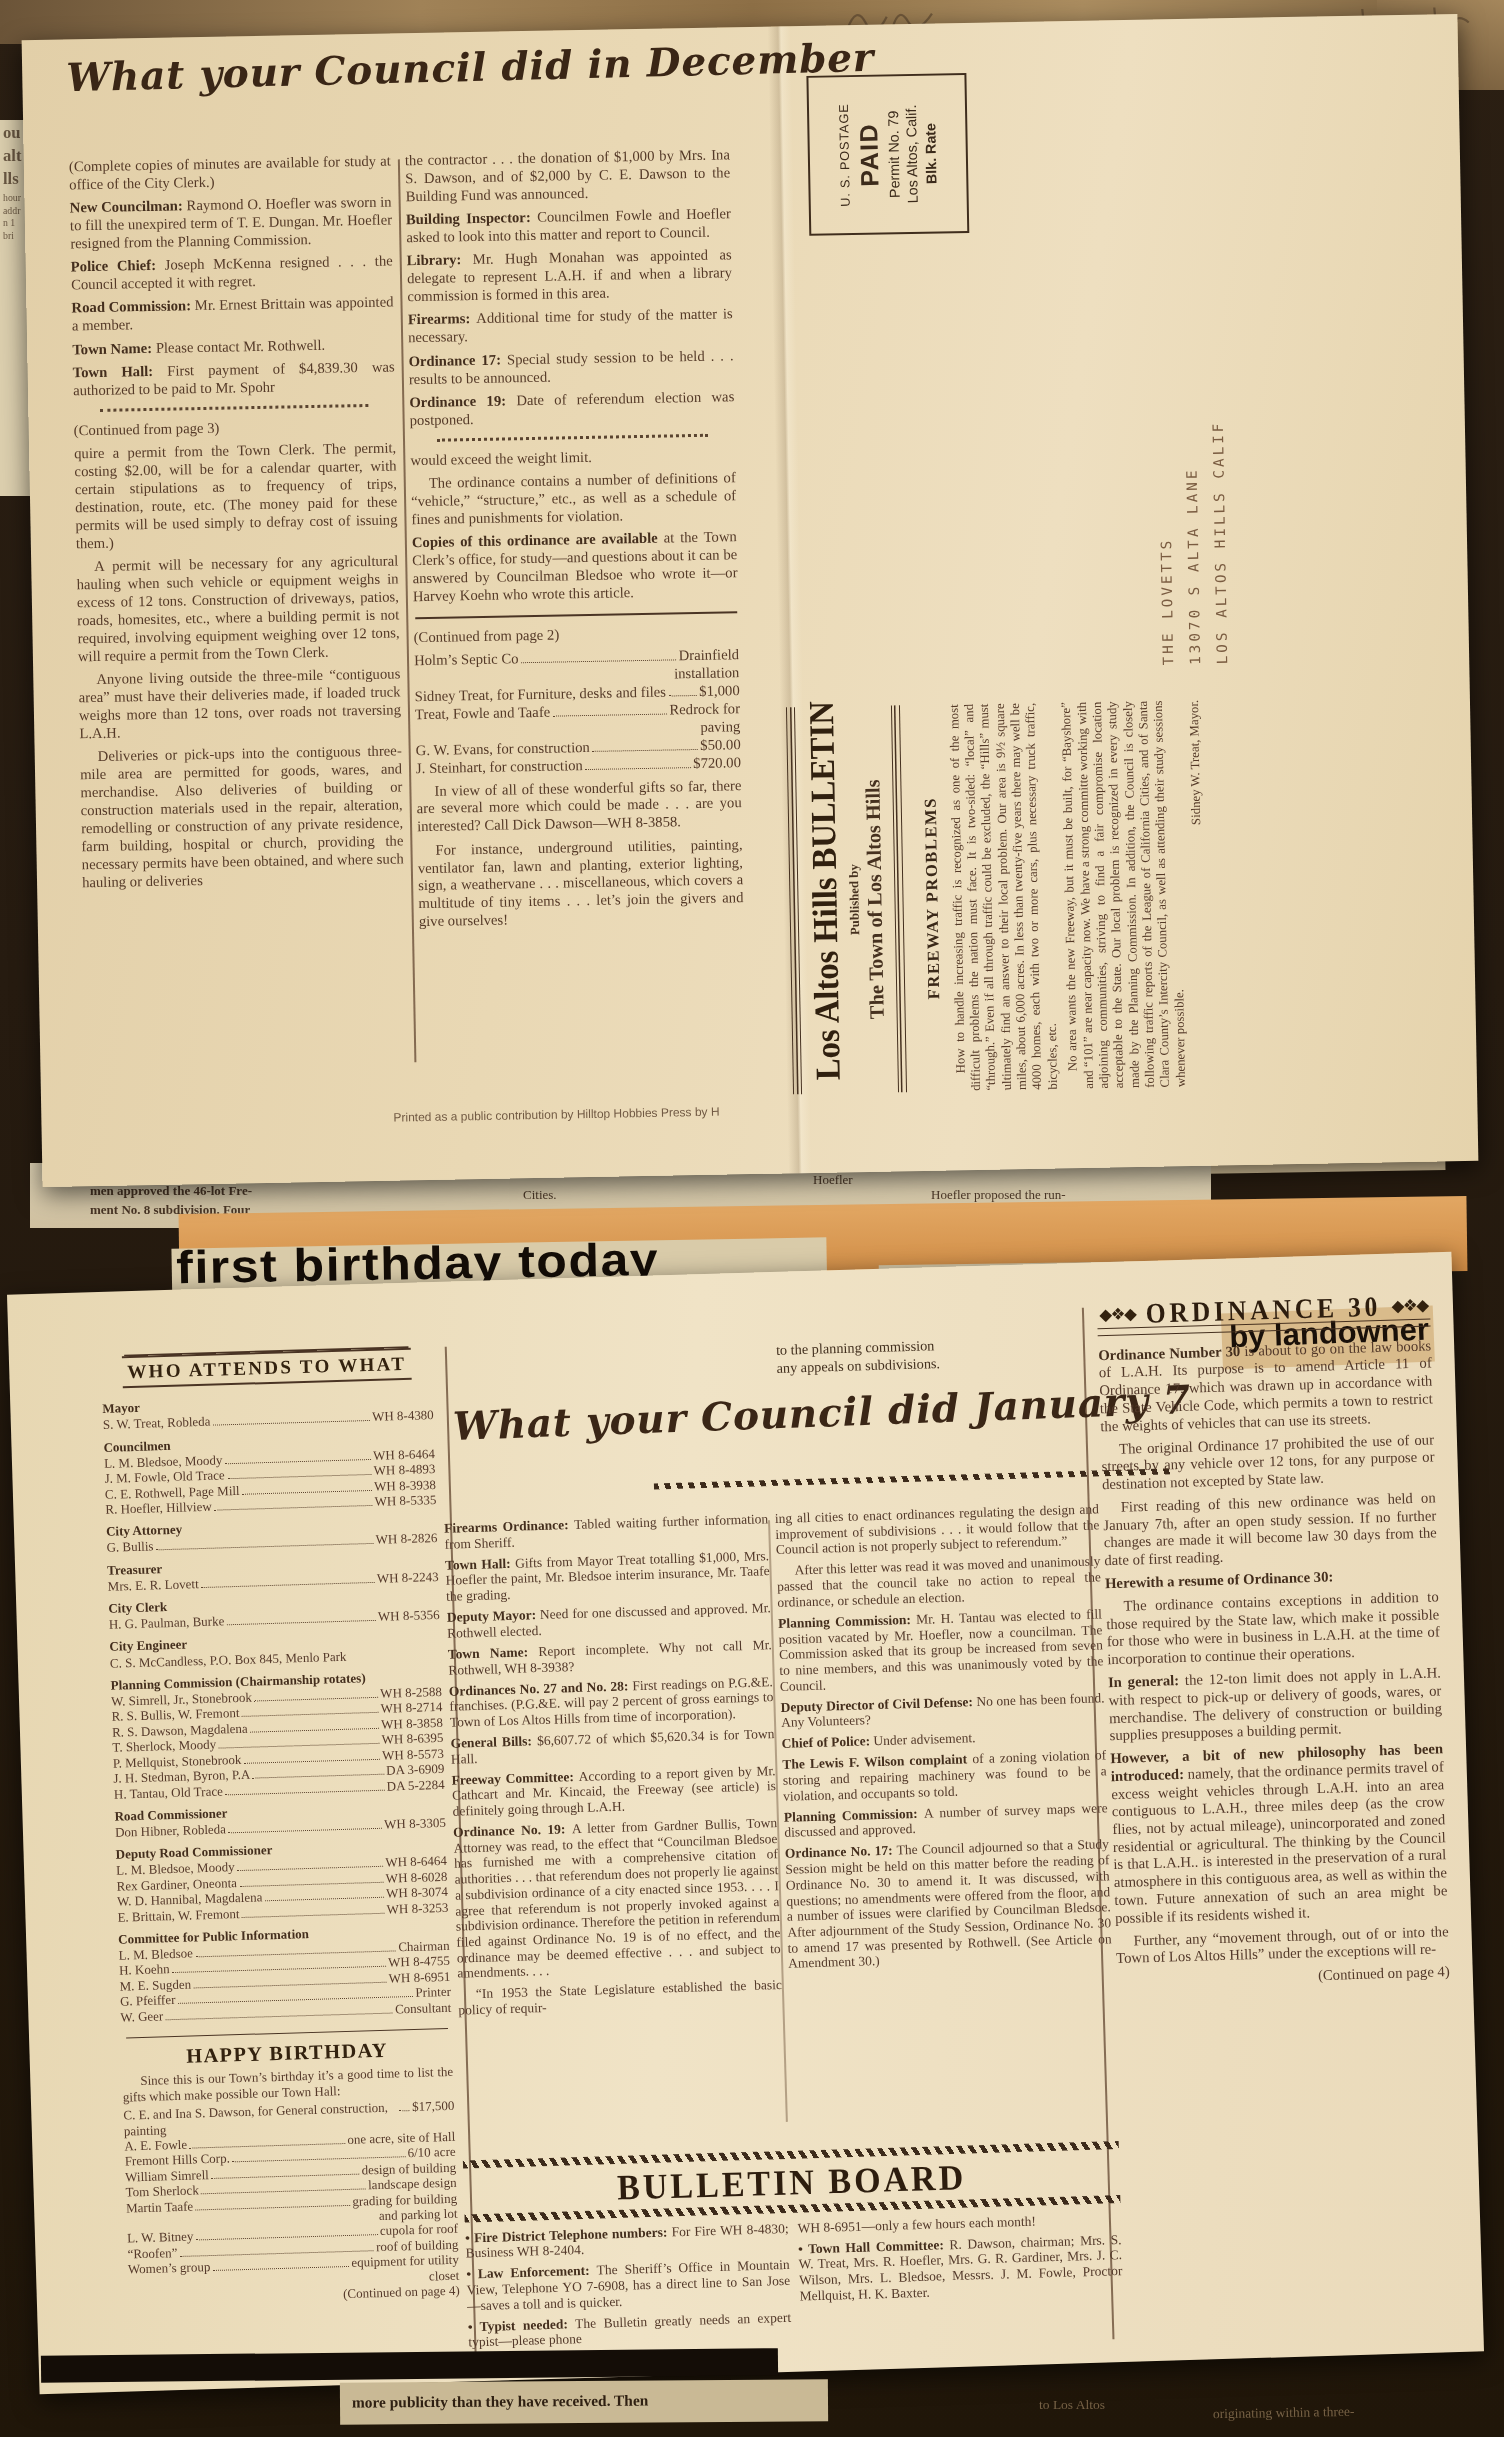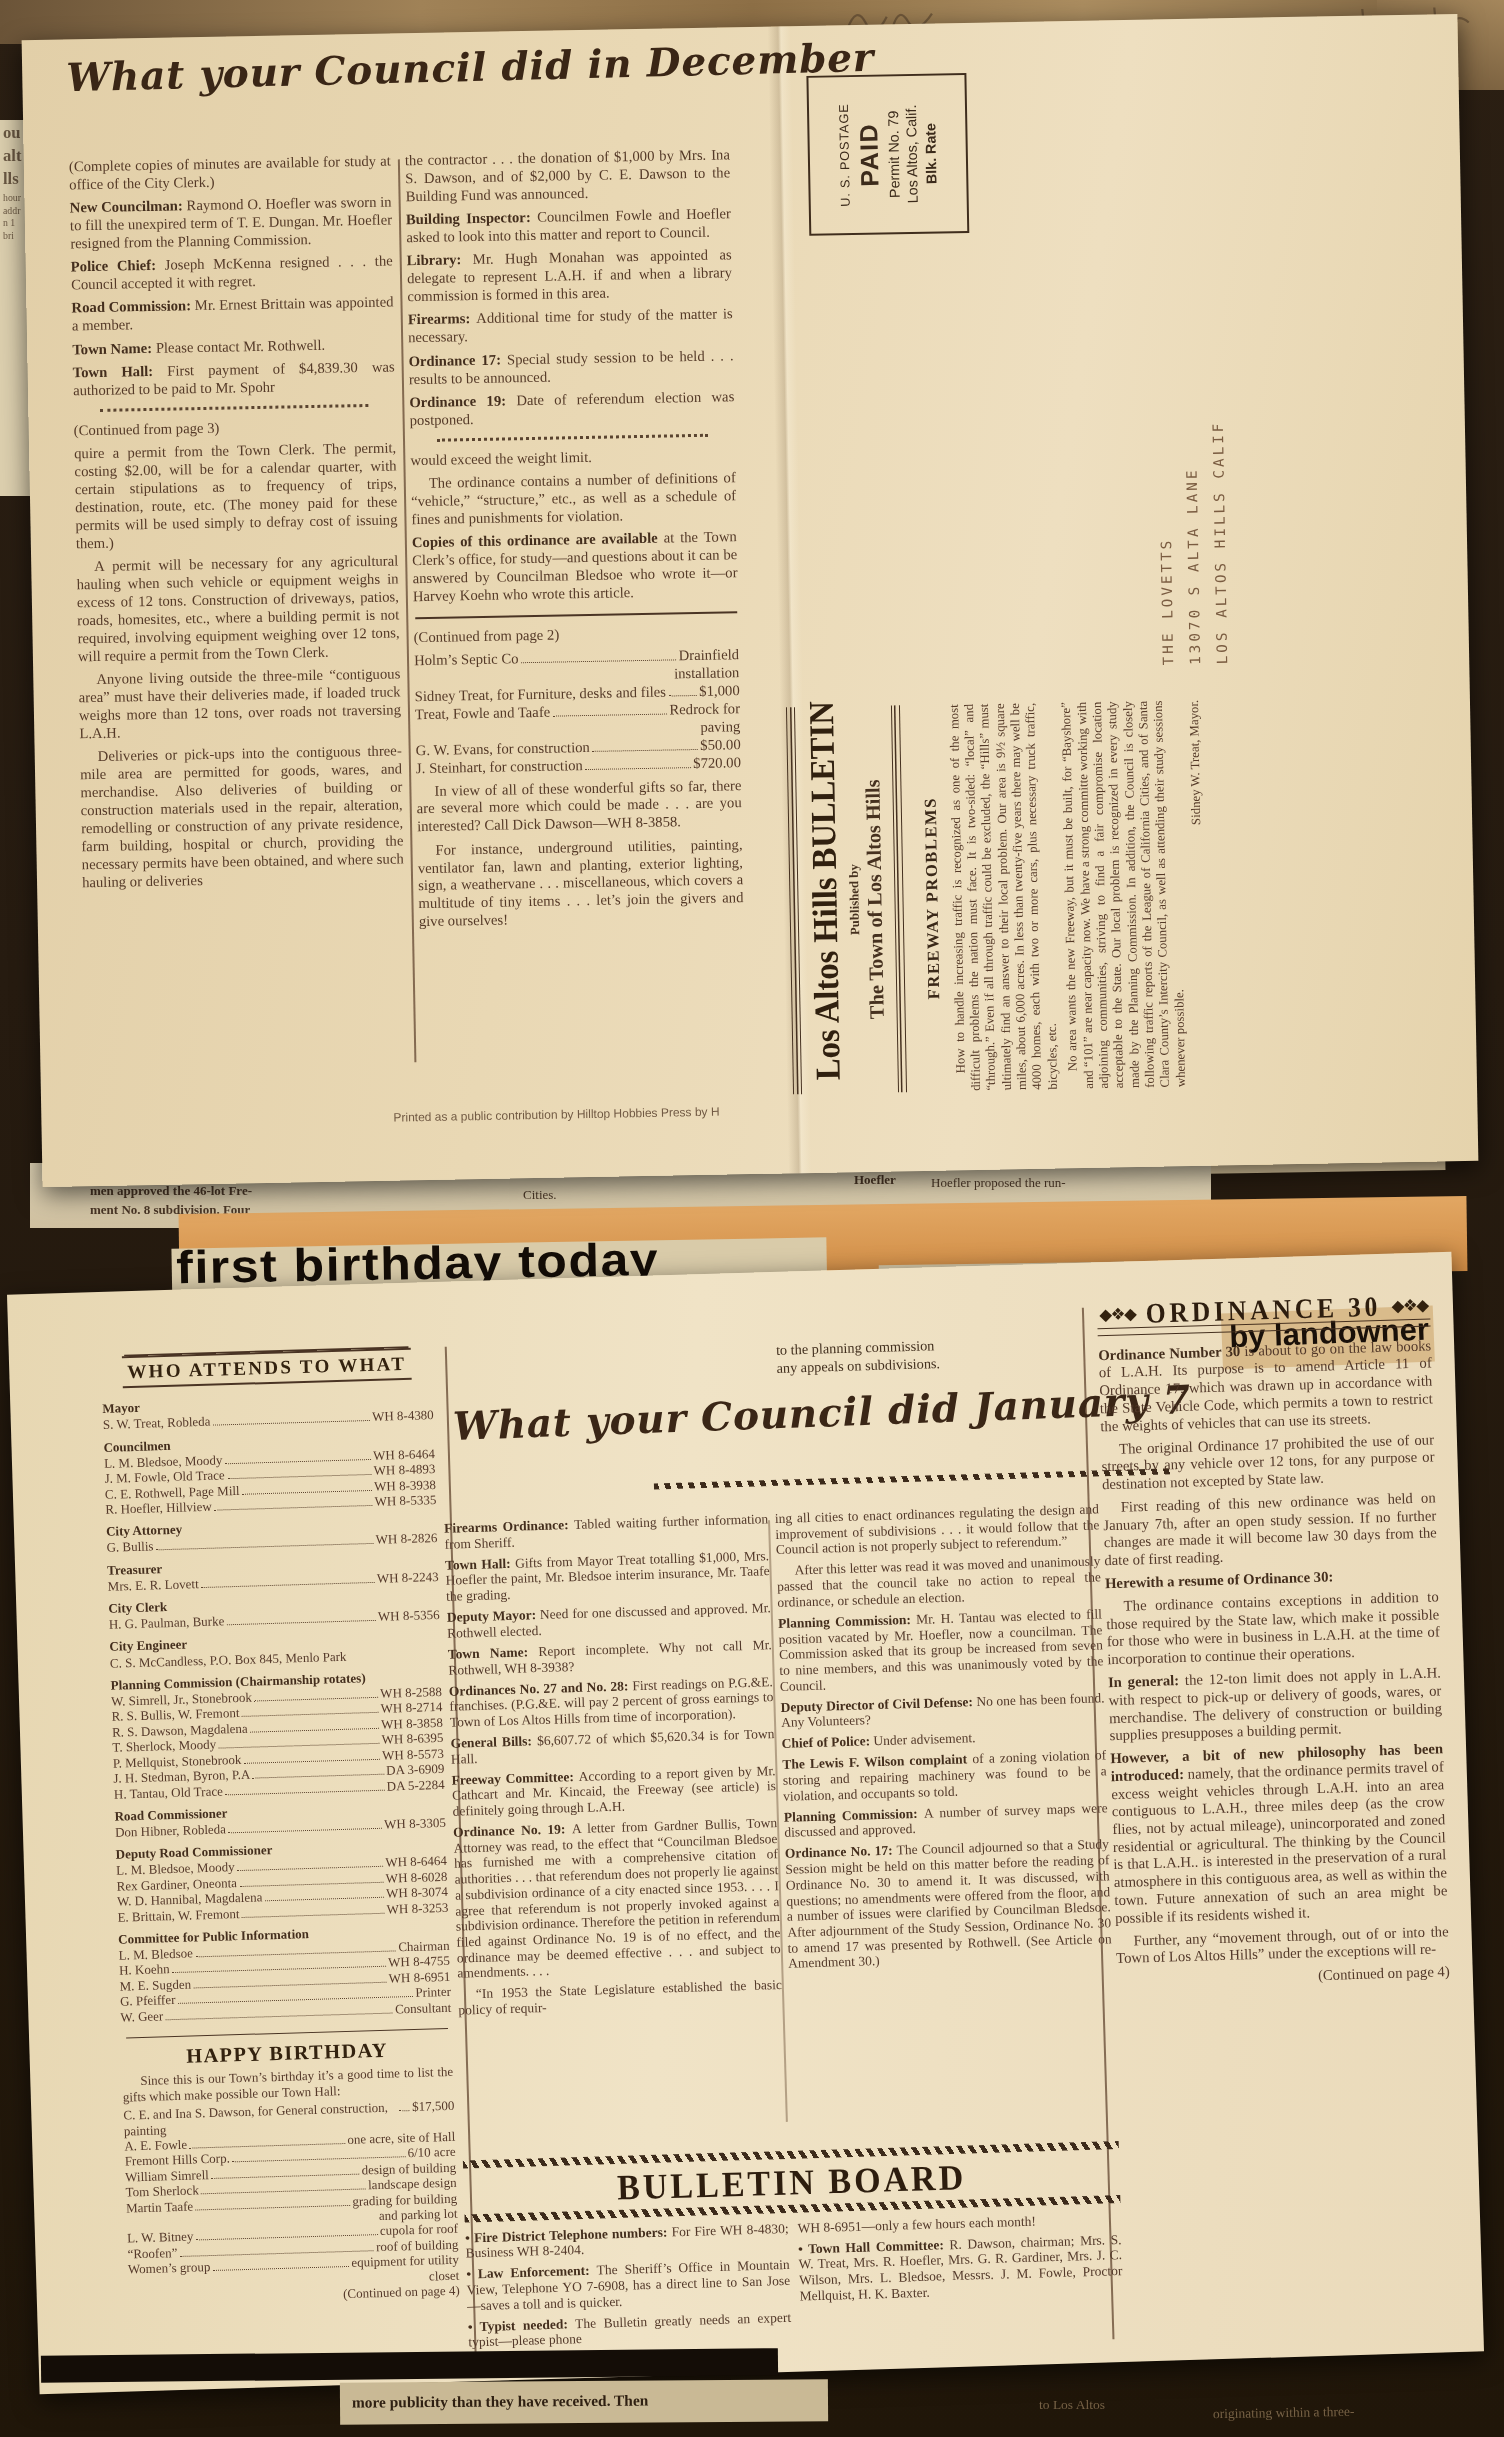--- a/index.html
+++ b/index.html
@@ -158,22 +158,22 @@
     <div class="fragline">bri</div>
   </div>
 
   <div class="under1"></div>
 
   <div class="news mid-strip">
     <div class="frag" style="left:13.5px;top:4.5px;">and Lisa,</div>
     <div class="frag" style="left:60px;top:19.6px;font-weight:700;">men approved the 46-lot Fre-</div>
     <div class="frag" style="left:60px;top:39px;font-weight:700;">ment No. 8 subdivision. Four</div>
     <div class="frag" style="left:493px;top:24px;">Cities.</div>
-    <div class="frag" style="left:824px;top:9px;font-weight:bold;">Hoefler</div>
-    <div class="frag" style="left:901px;top:12px;">Hoefler proposed the run-</div>
+    <div class="frag" style="left:783px;top:9px;">Hoefler</div>
+    <div class="frag" style="left:901px;top:24px;">Hoefler proposed the run-</div>
   </div>
 
   <div class="orange"></div>
 
   <div class="bday-frag">
     <span>first birthday today</span>
   </div>
   <div class="intend">today they intend to seek a</div>
 
   <div class="pencil">1957 ?</div>

